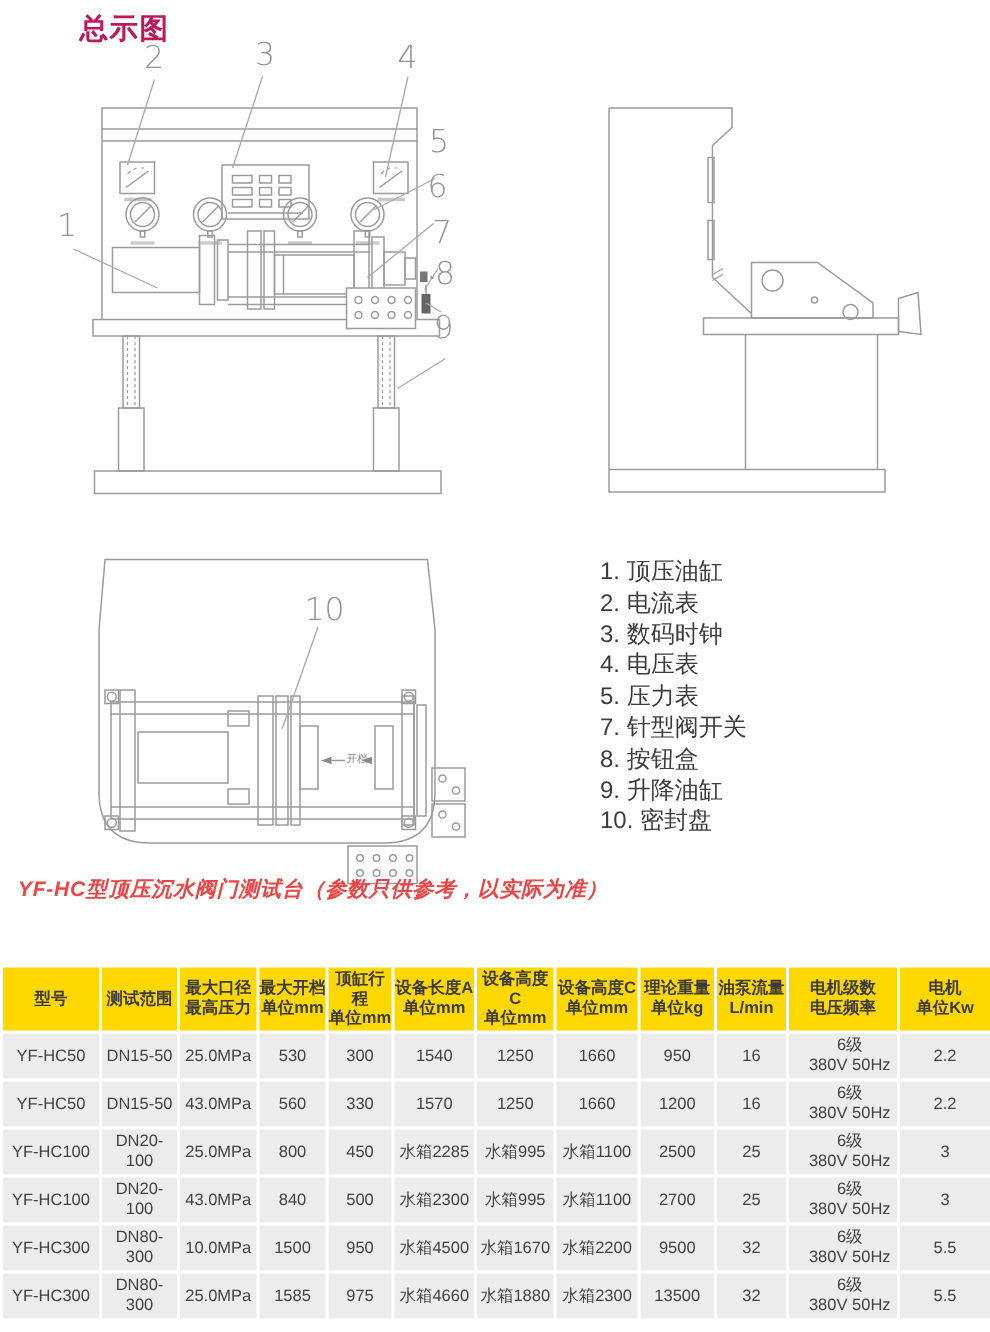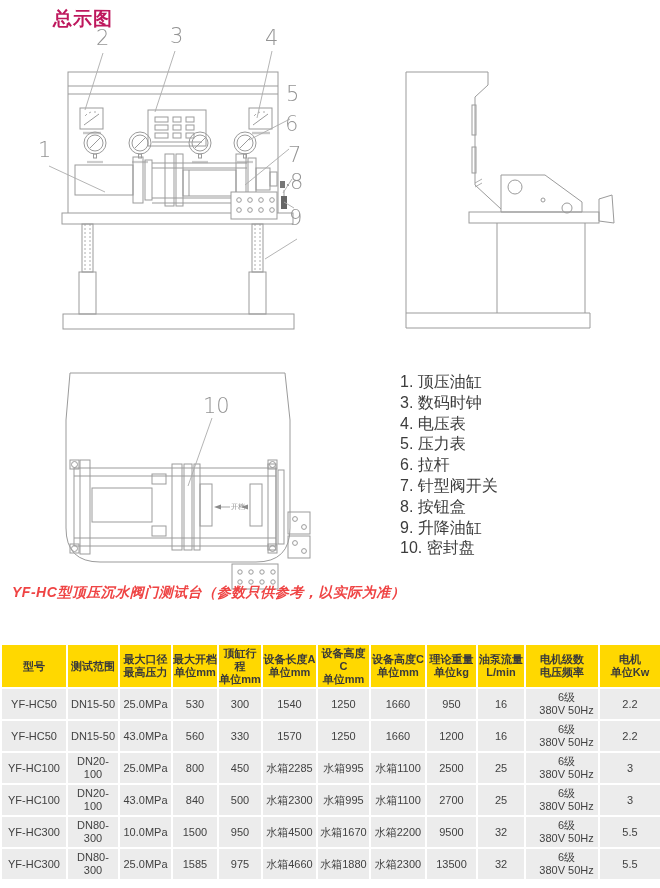--- a/index.html
+++ b/index.html
@@ -244,24 +244,24 @@
   <div class="callout" style="left:285px;top:114px;">6</div>
   <div class="callout" style="left:288px;top:145px;">7</div>
   <div class="callout" style="left:290px;top:172px;">8</div>
   <div class="callout" style="left:289px;top:208px;">9</div>
   <div class="callout" style="left:203px;top:396px;">10</div>
 
   <div class="dim-label" style="left:231px;top:503px;">开档</div>
 
   <div class="parts">
     <div class="part-item">1. 顶压油缸</div>
+    <div class="part-item">2. 电流表</div>
     <div class="part-item">3. 数码时钟</div>
     <div class="part-item">4. 电压表</div>
     <div class="part-item">5. 压力表</div>
-    <div class="part-item">6. 拉杆</div>
     <div class="part-item">7. 针型阀开关</div>
     <div class="part-item">8. 按钮盒</div>
     <div class="part-item">9. 升降油缸</div>
     <div class="part-item">10. 密封盘</div>
   </div>
 
   <div class="caption">YF-HC型顶压沉水阀门测试台（参数只供参考，以实际为准）</div>
 
   <table class="spec-table">
     <colgroup>

